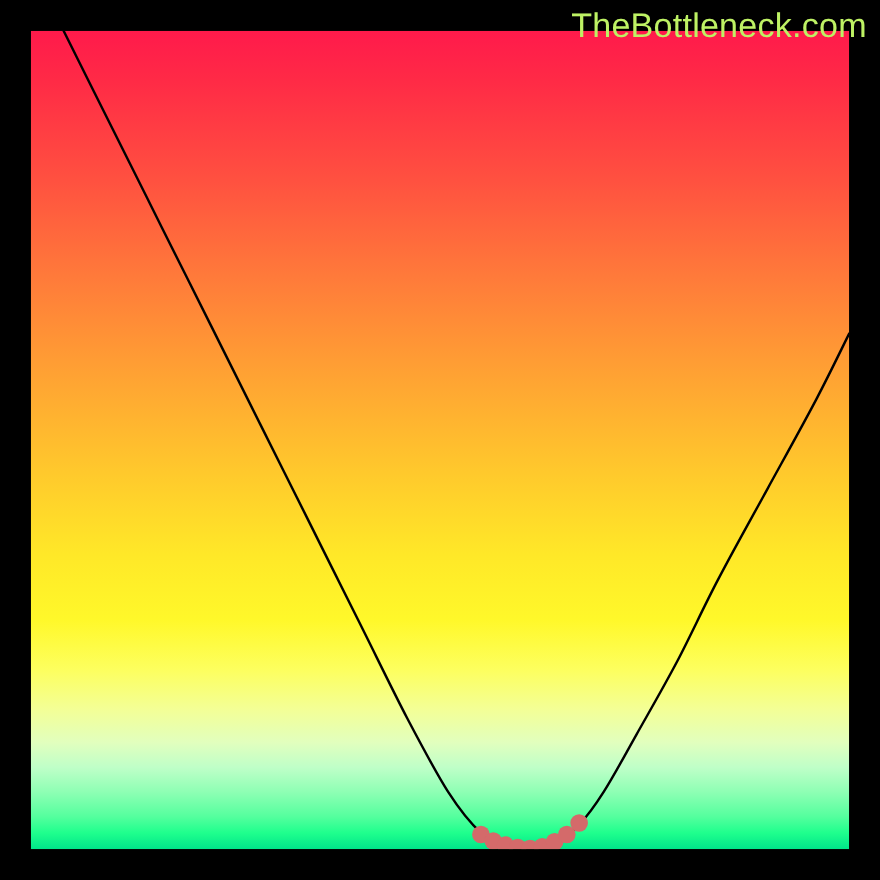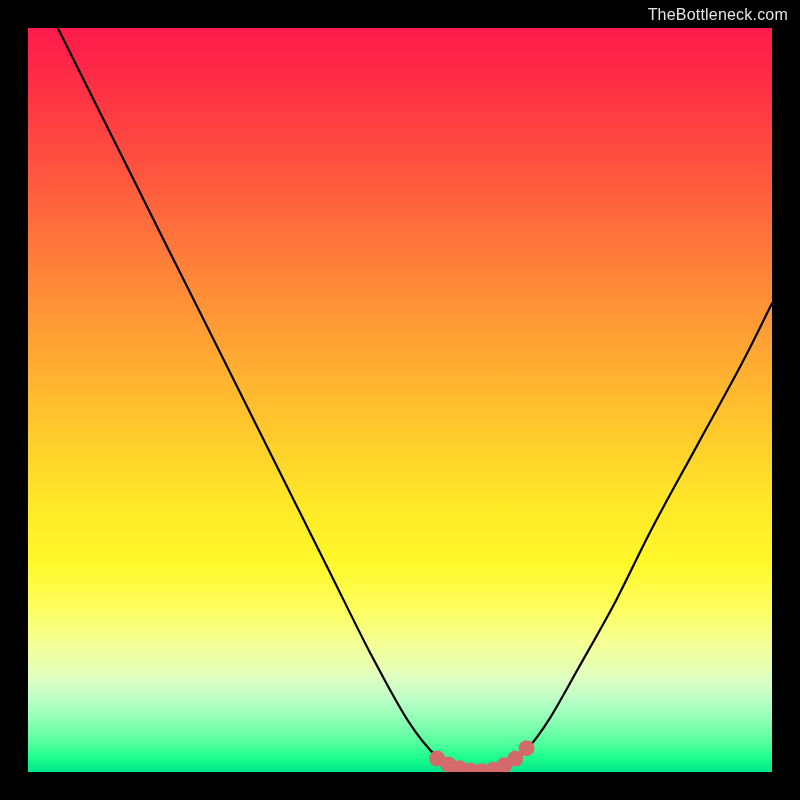--- a/index.html
+++ b/index.html
@@ -57,22 +57,22 @@
     position: absolute;
     left: 0;
     top: 0;
     width: 744px;
     height: 744px;
   }
   .watermark {
     position: absolute;
     top: 6px;
     right: 12px;
-    color: #e5e5e5;
-    font-size: 16px;
+    color: #bef264;
+    font-size: 31px;
     font-weight: 500;
     letter-spacing: 0.2px;
     user-select: none;
   }
 </style>
 </head>
 <body>
 
 <div class="frame">
   <div class="plot">

